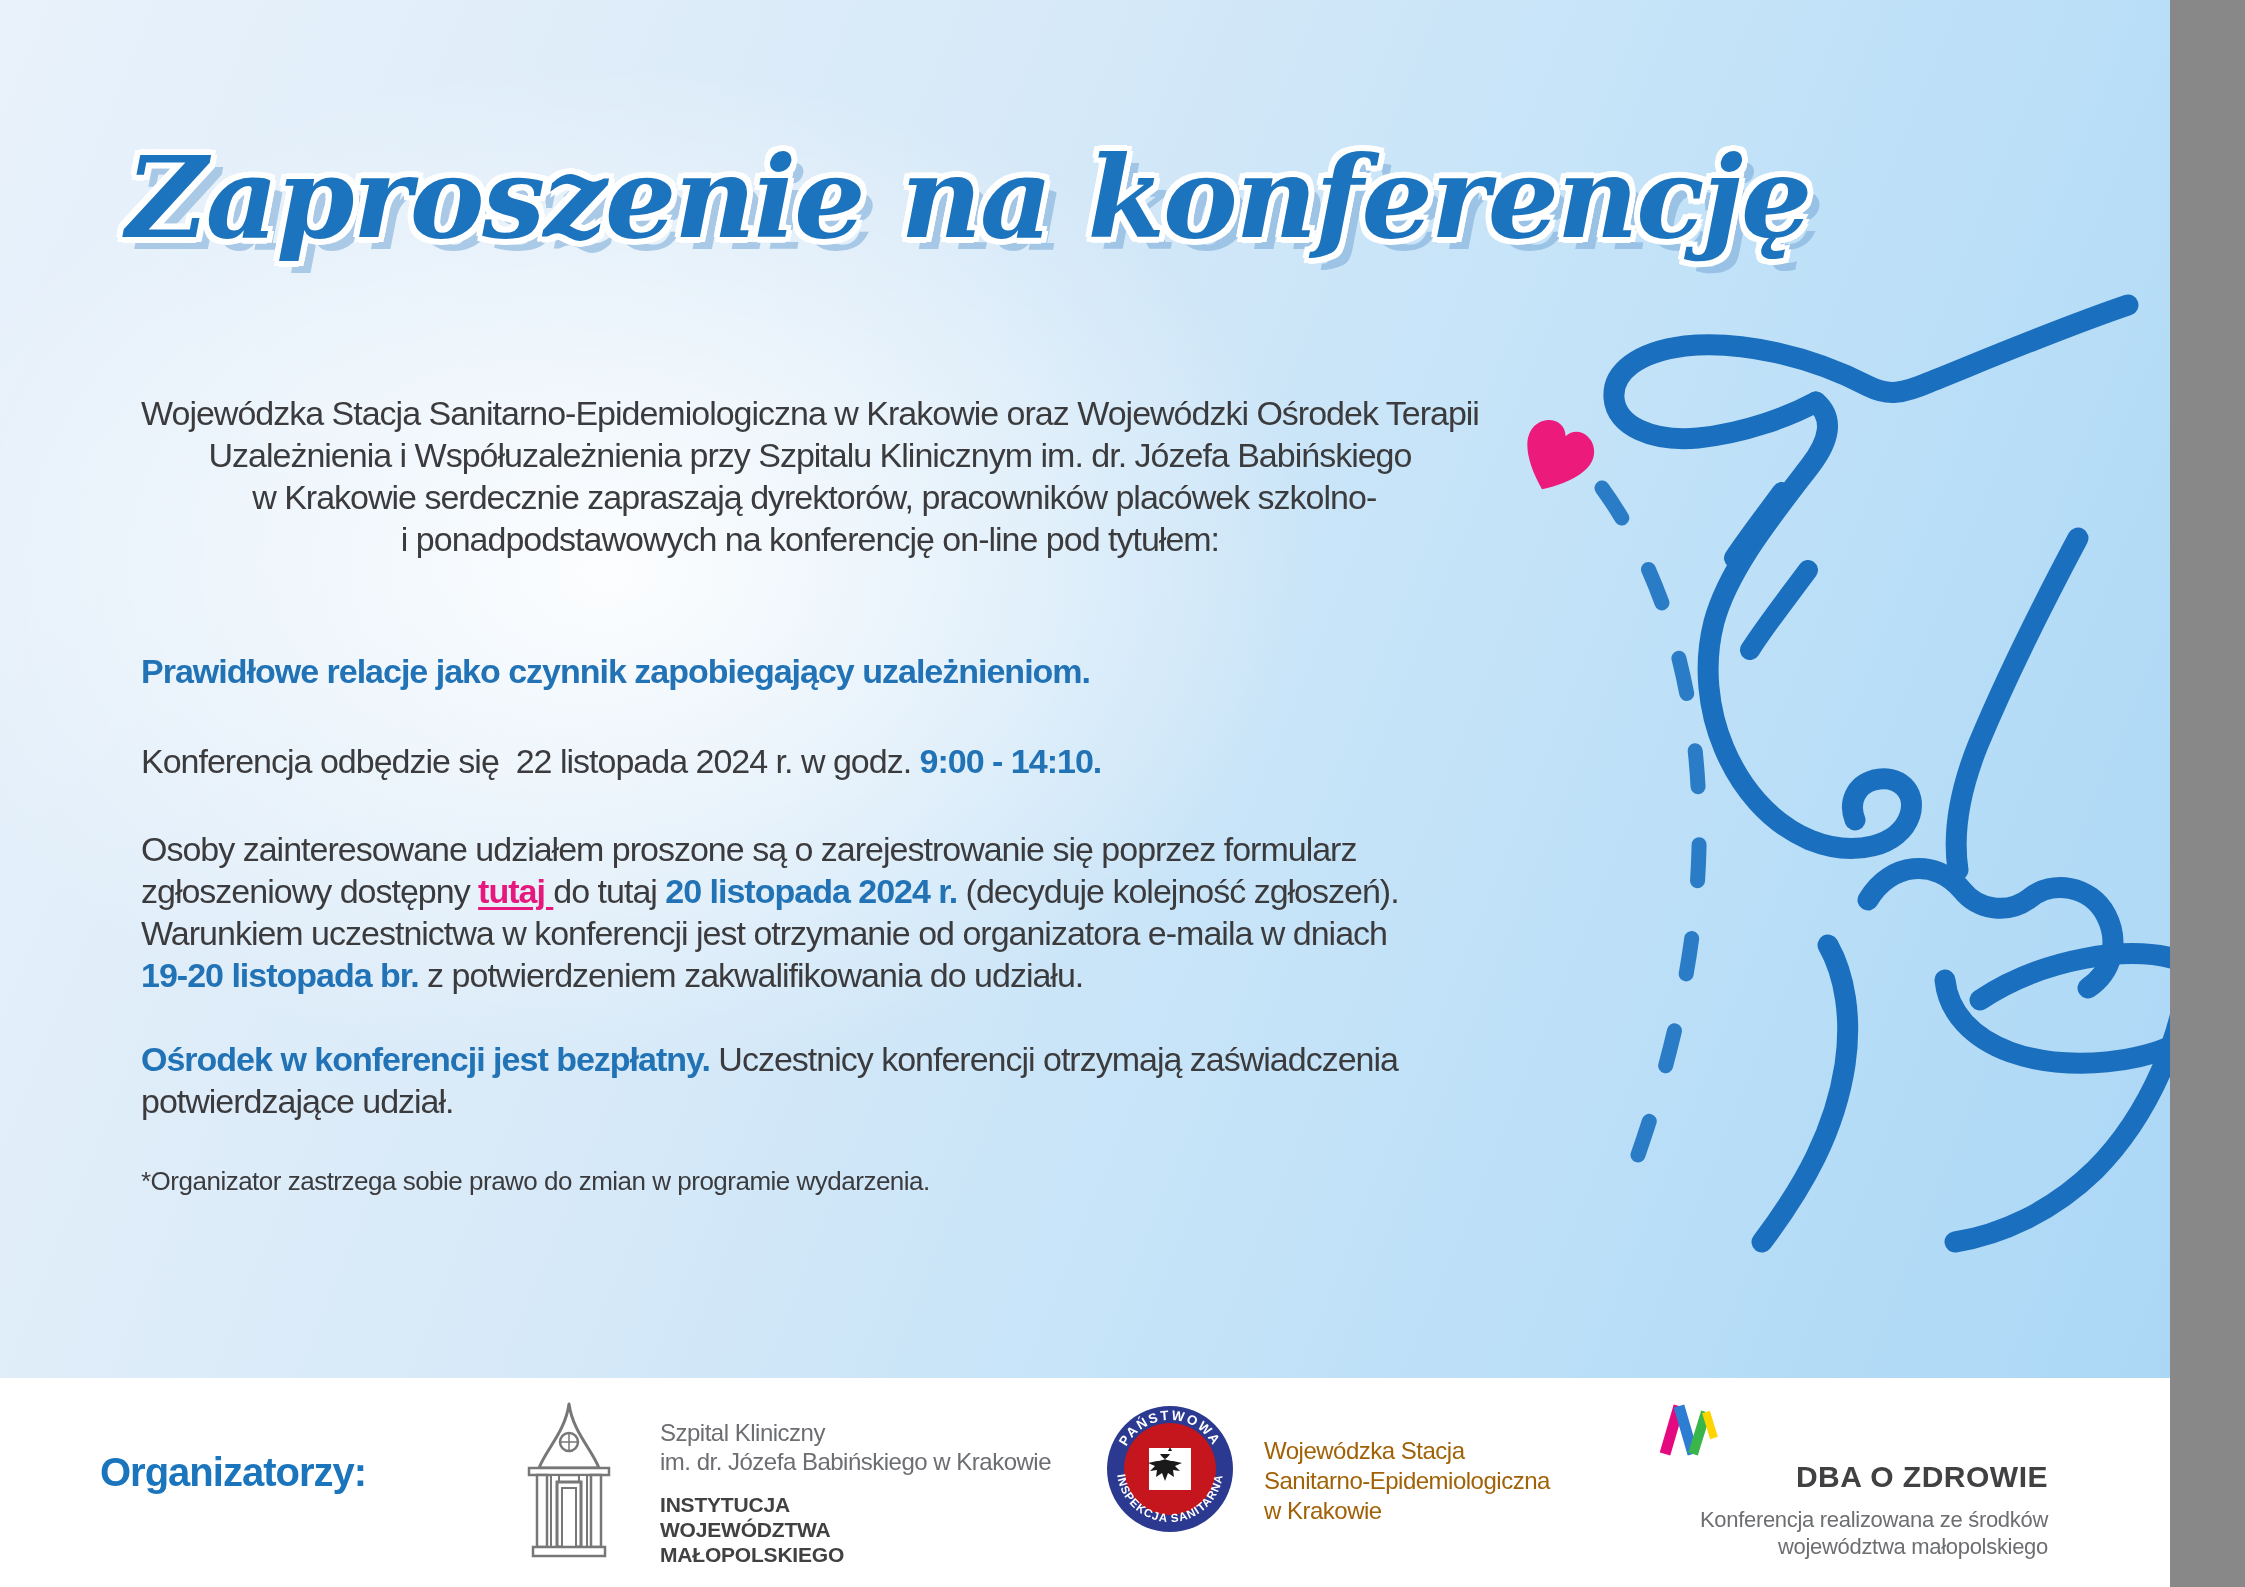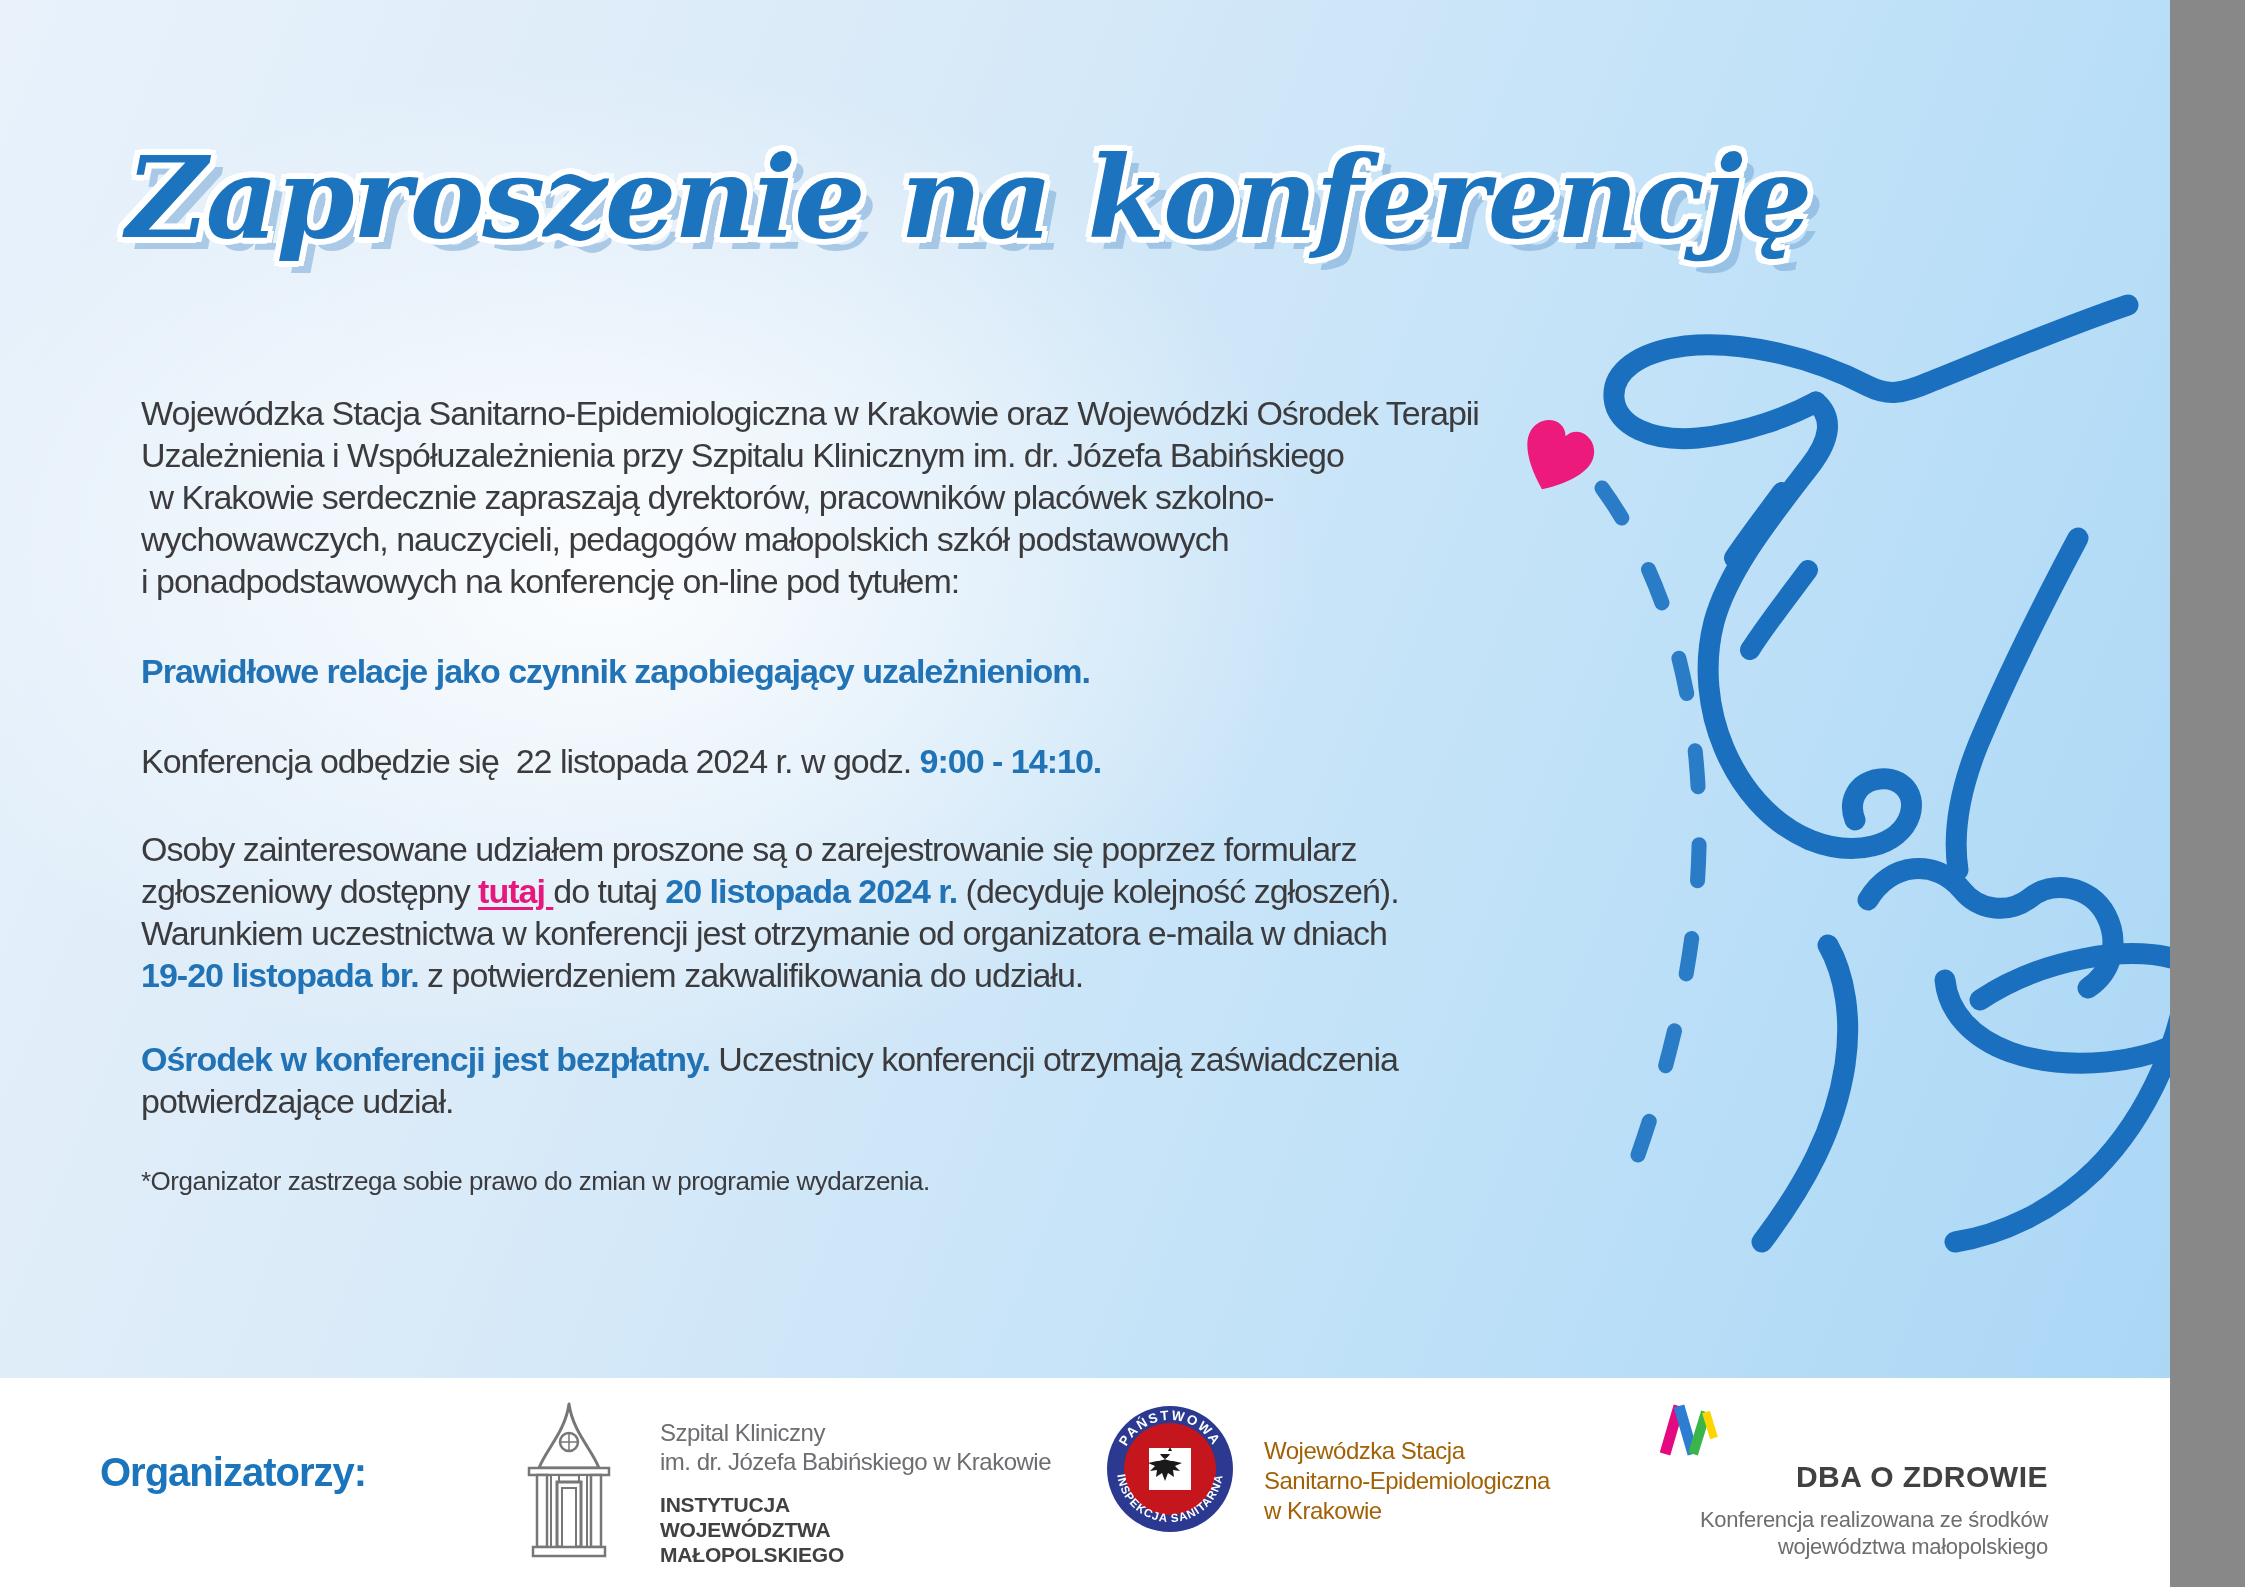--- a/index.html
+++ b/index.html
@@ -42,25 +42,24 @@
   .mal-tagline{text-align:right; font-size:30px; font-weight:bold; color:#414042; margin-top:4px; letter-spacing:0.5px;}
   .mal-note{text-align:right; font-size:22px; color:#6d6e71; line-height:27px; margin-top:12px; letter-spacing:-0.3px;}
 </style>
 </head>
 <body>
 
 <div class="page">
 
   <div class="title">Zaproszenie na konferencję</div>
 
-  <div class="copy" style="top:392px;">
+  <div class="copy" style="top:392px;text-align:center;">
     <div><span class="run">Wojewódzka Stacja Sanitarno-Epidemiologiczna w Krakowie oraz Wojewódzki Ośrodek Terapii</span></div>
     <div><span class="run">Uzależnienia i Współuzależnienia przy Szpitalu Klinicznym im. dr. Józefa Babińskiego</span></div>
     <div><span class="run"> w Krakowie serdecznie zapraszają dyrektorów, pracowników placówek szkolno-</span></div>
-    <div><span class="run">wychowawczych, nauczycieli, pedagogów małopolskich szkół podstawowych</span></div>
     <div><span class="run">i ponadpodstawowych na konferencję on-line pod tytułem:</span></div>
   </div>
 
   <div class="copy blue" style="top:650px;">Prawidłowe relacje jako czynnik zapobiegający uzależnieniom.</div>
 
   <div class="copy" style="top:740px;">
     <span class="run">Konferencja odbędzie się  22 listopada 2024 r. w godz. </span><span class="run blue">9:00 - 14:10.</span>
   </div>
 
   <div class="copy" style="top:828px;">

